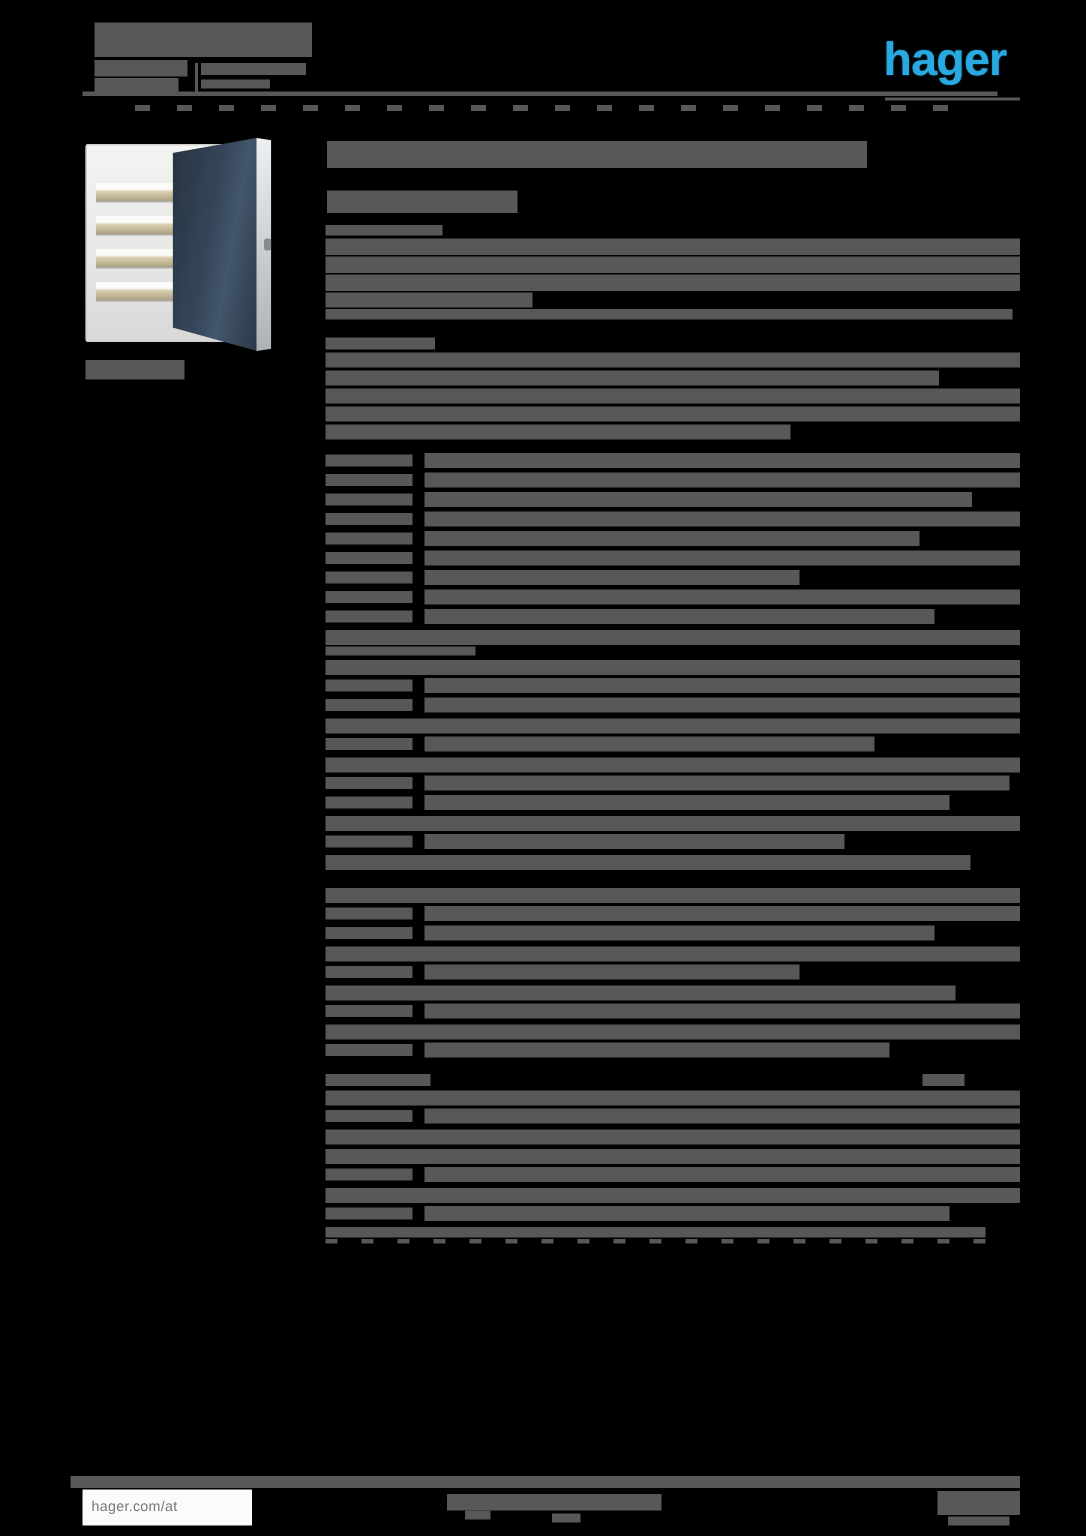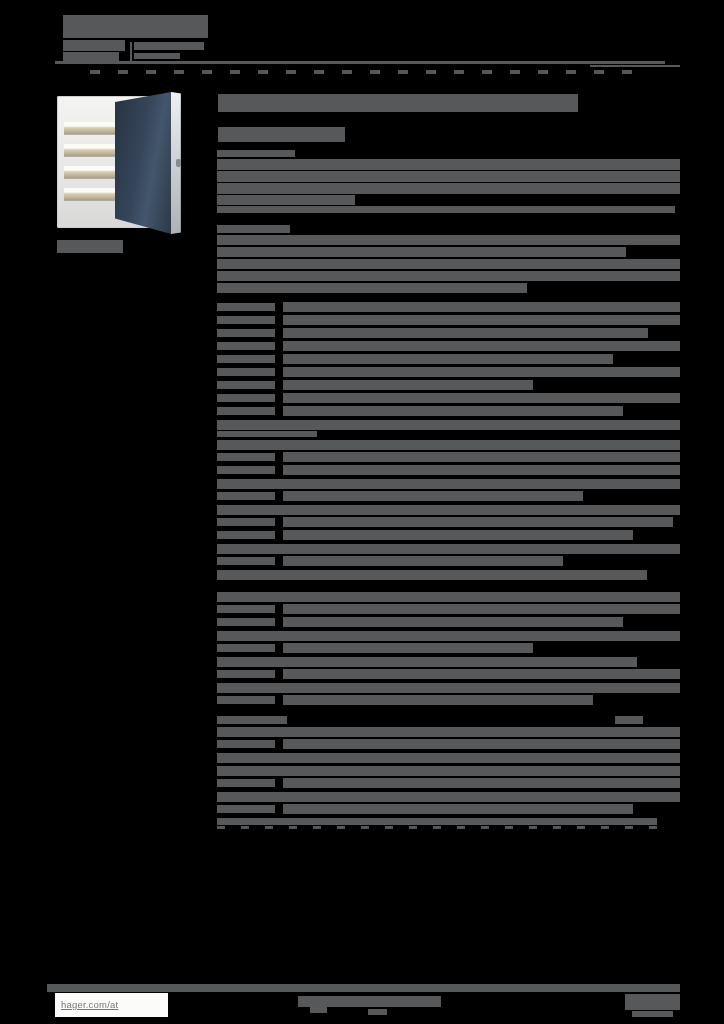--- a/index.html
+++ b/index.html
@@ -34,28 +34,28 @@
     position:absolute;left:80%;top:0;width:14%;height:100%;
     background:linear-gradient(180deg,#eef0f1,#c6cacd 60%,#aeb2b5);
   }
   .door-knob{
     position:absolute;left:87%;top:47%;width:5px;height:8px;border-radius:2px;background:#848a90;
   }
   .footer-site{
     position:absolute;left:55px;top:993px;width:113px;height:24px;background:#fbfbfa;
     color:#75787a;font-size:9.5px;line-height:24px;padding-left:6px;box-sizing:border-box;
     letter-spacing:0.2px;
-    text-decoration:underline;
   }
 </style>
 </head>
 <body>
 
 <div class="page" id="page" style="--redact: #56585a; background: rgb(0, 0, 0);">
 
+  <div class="logo" id="logo" style="color: rgb(42, 169, 224);">hager</div>
 
   <figure class="figure">
     <div class="cabinet">
       <div class="rail" style="top:26px"></div>
       <div class="rail" style="top:48px"></div>
       <div class="rail" style="top:70px"></div>
       <div class="rail" style="top:92px"></div>
     </div>
     <div class="door">
       <div class="door-edge"></div>

